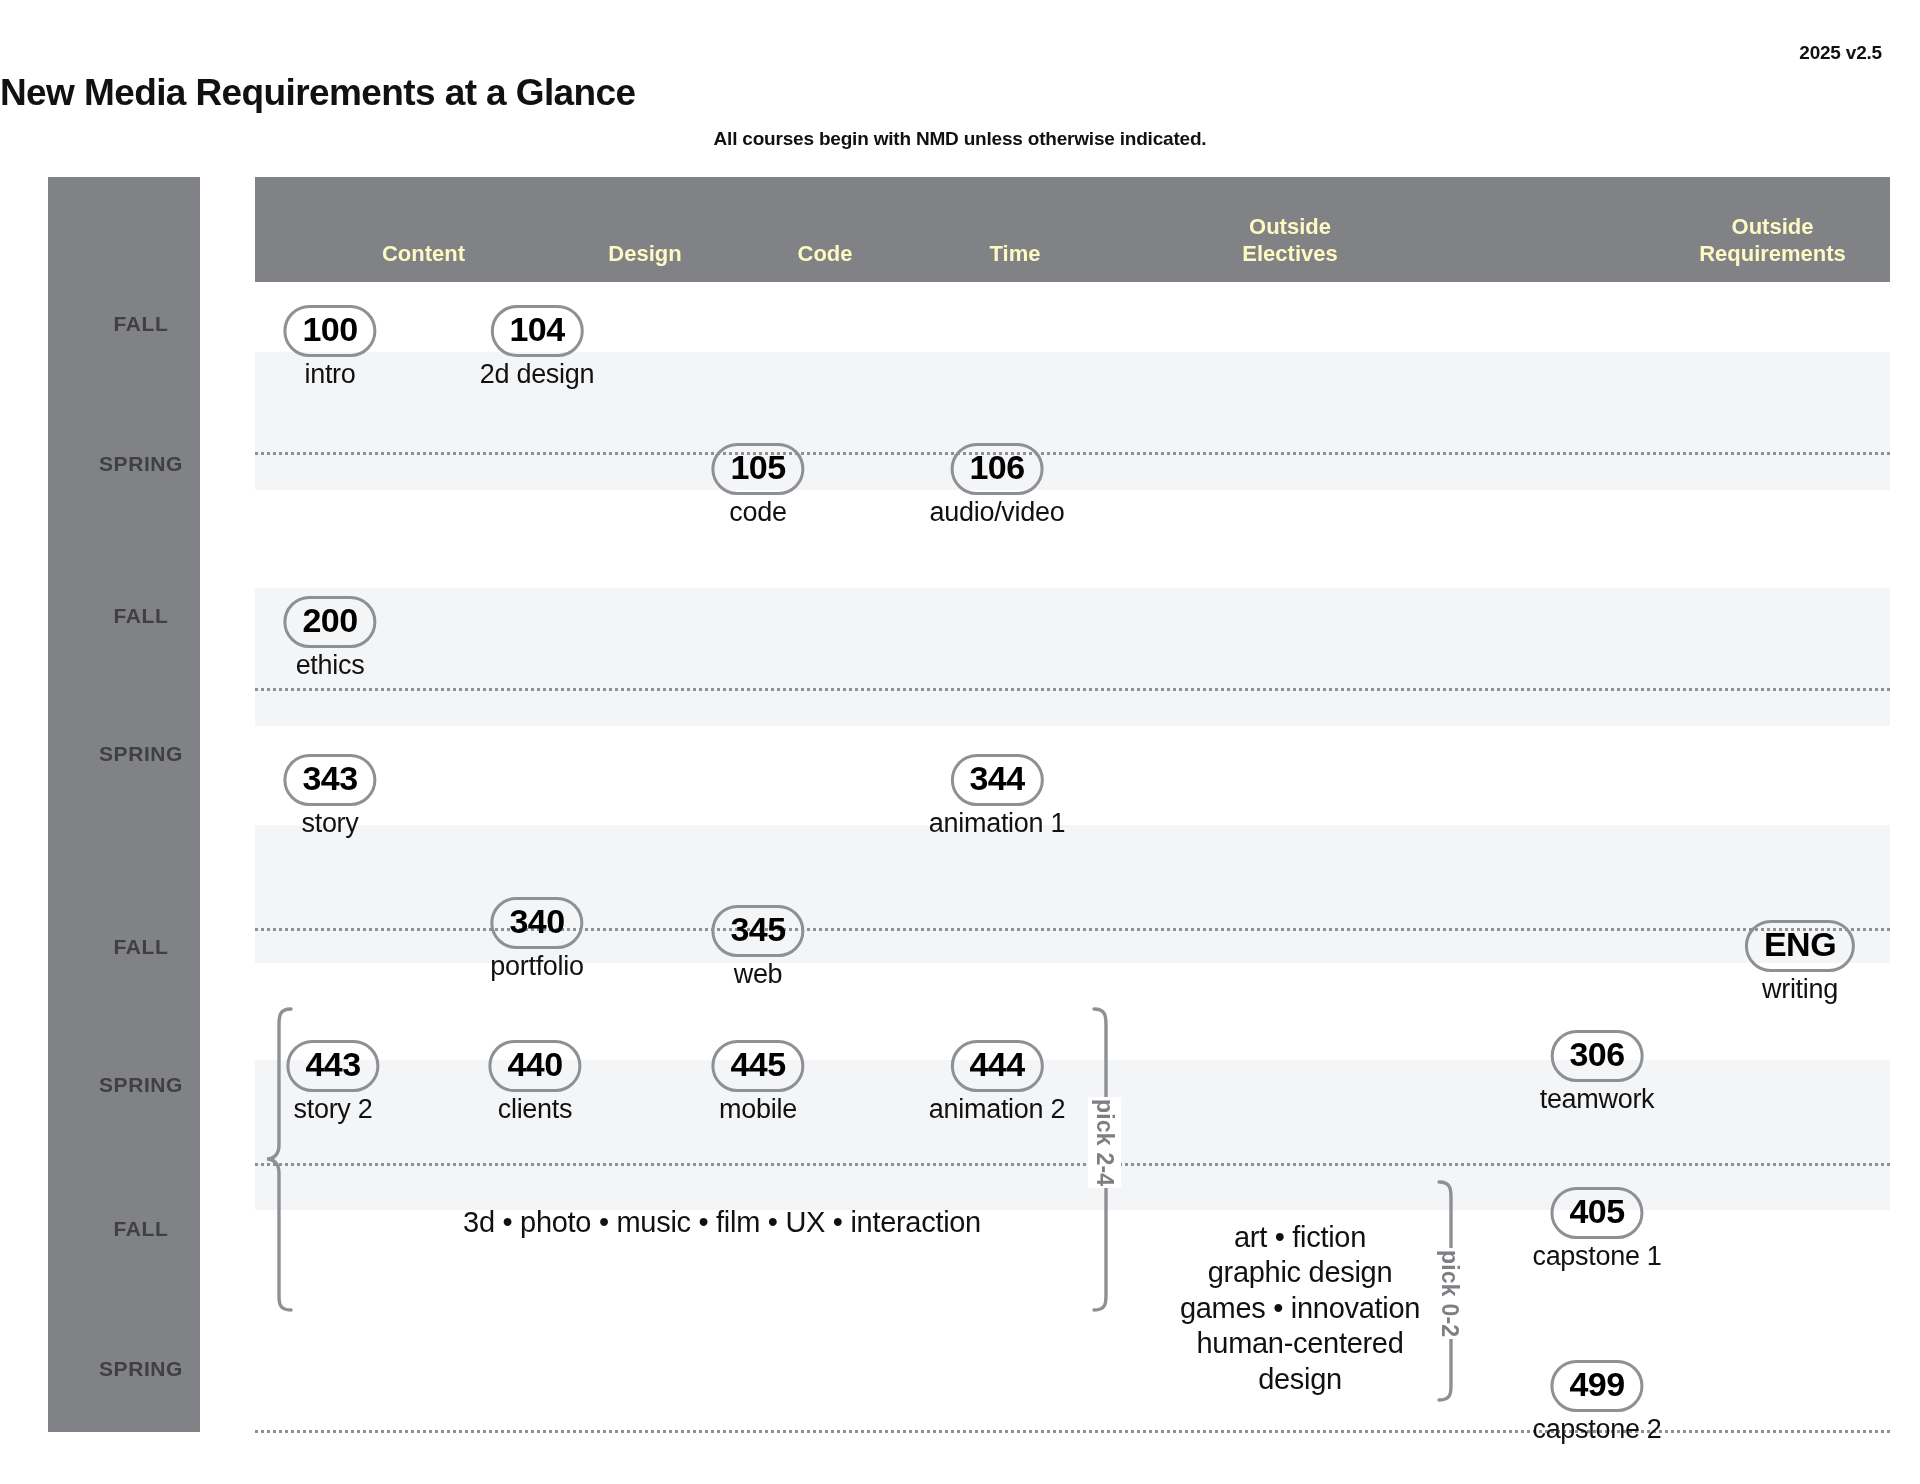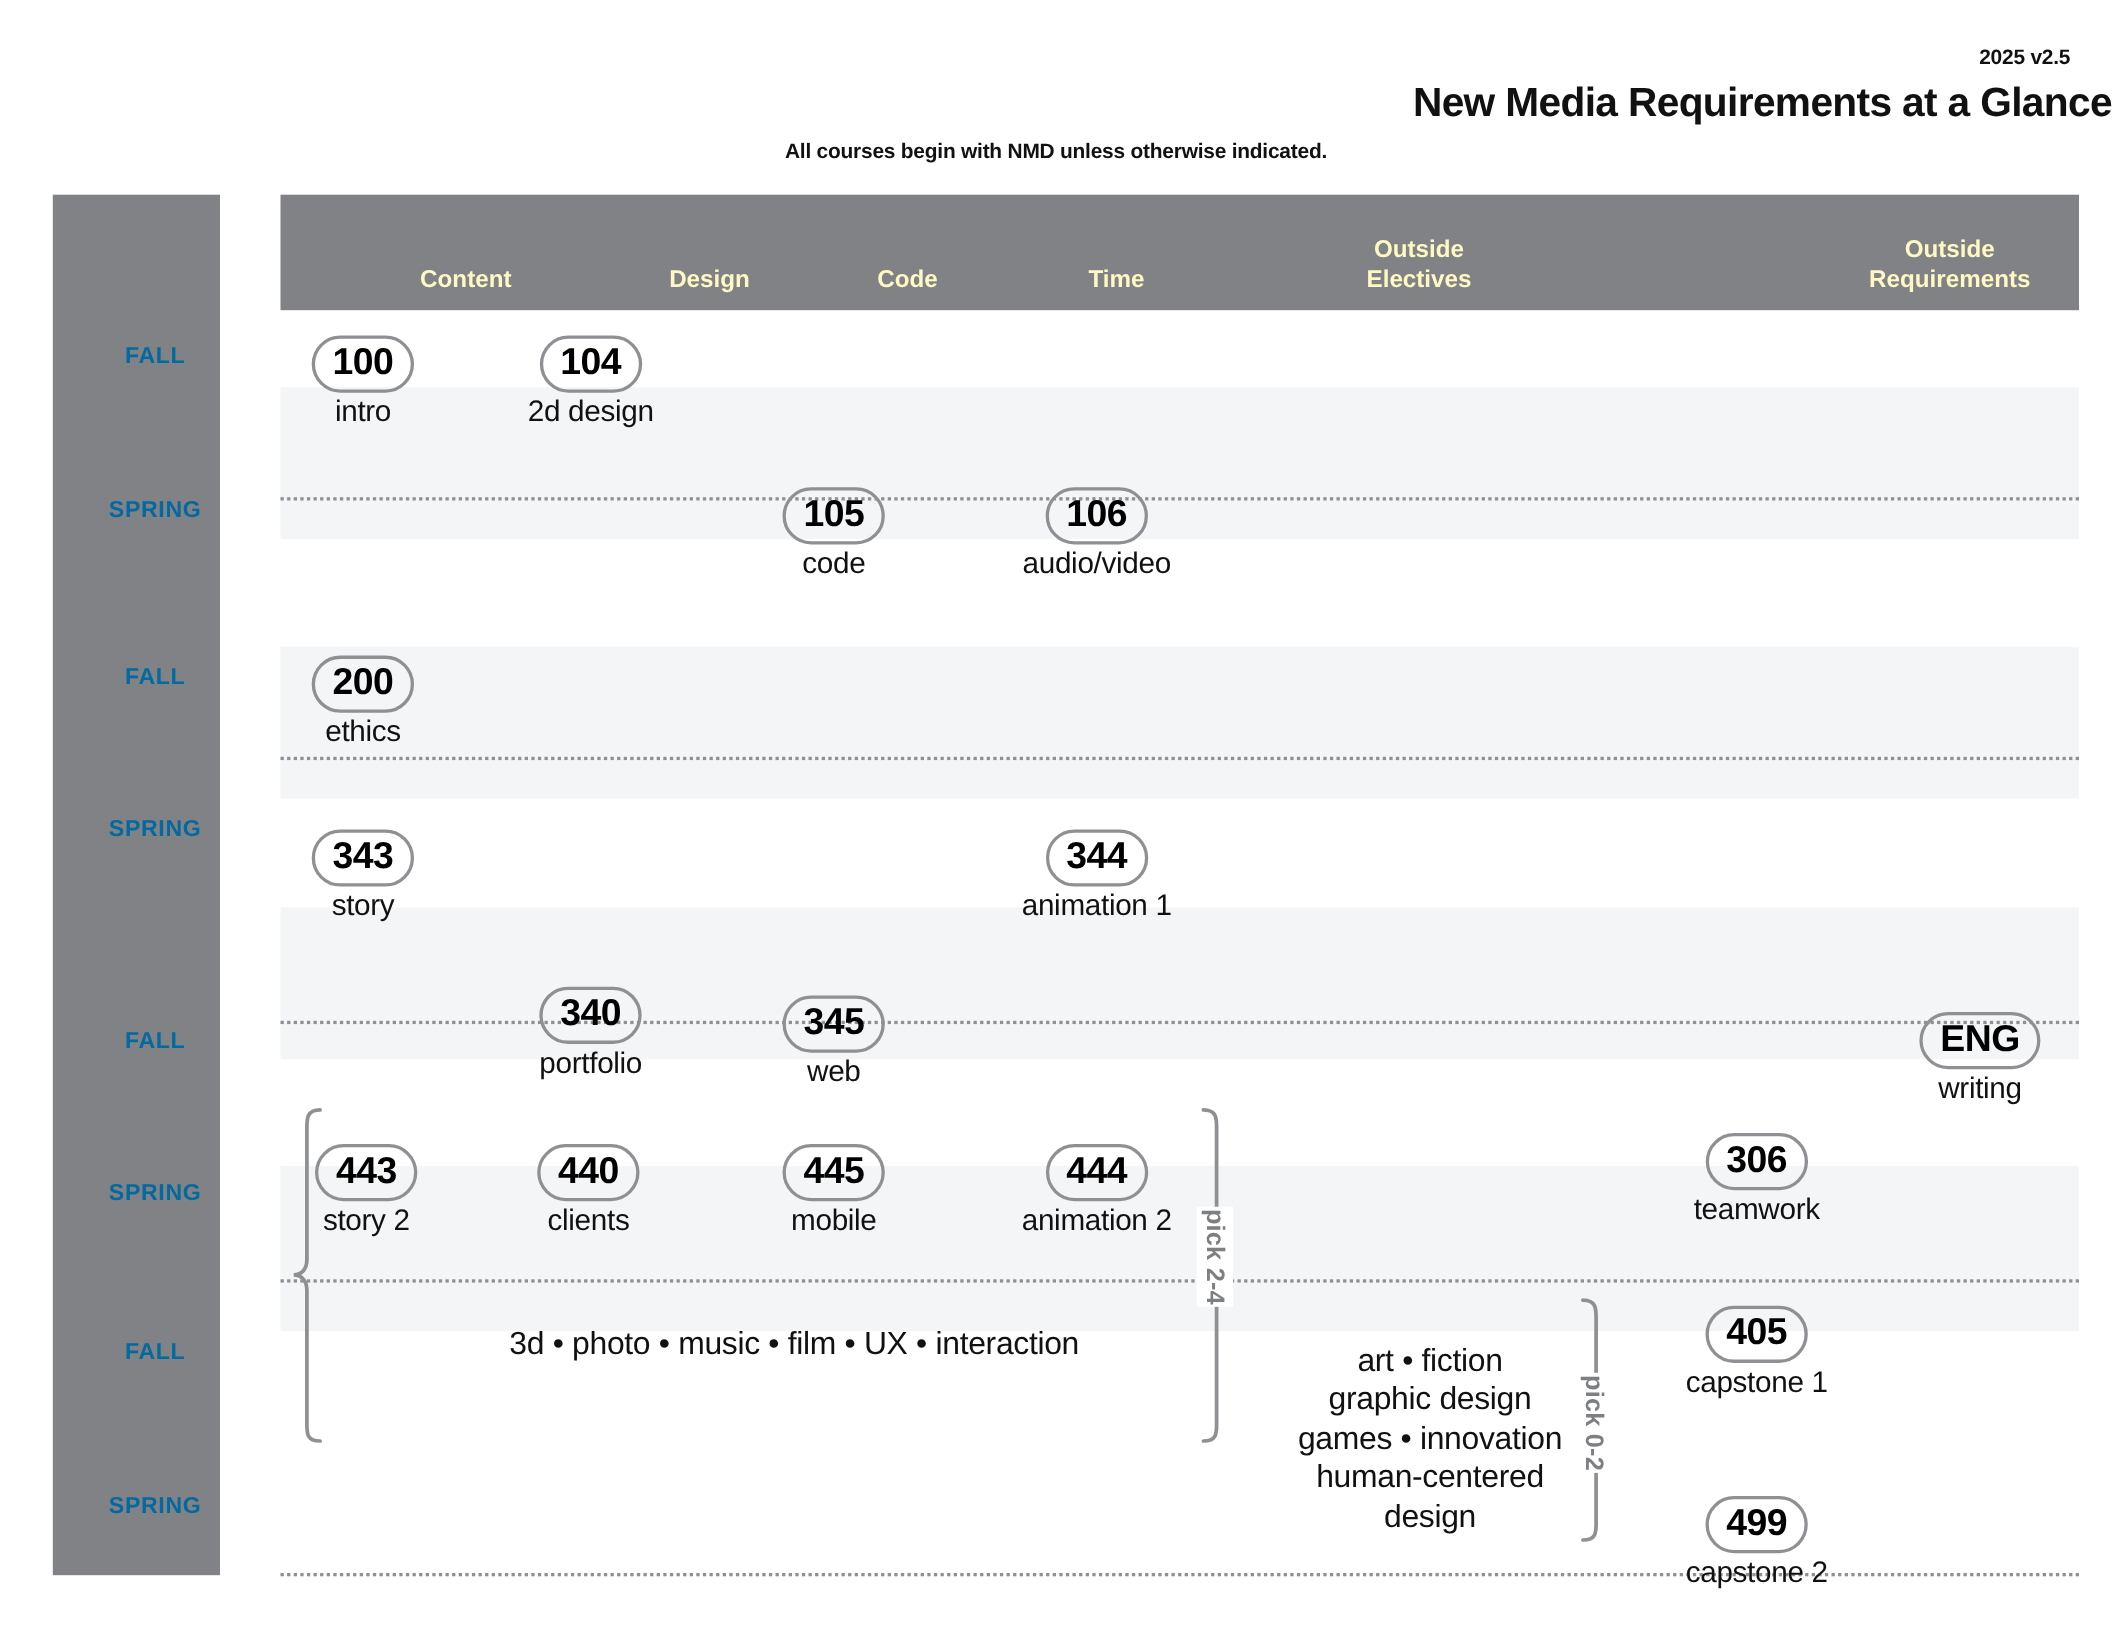--- a/index.html
+++ b/index.html
@@ -13,21 +13,21 @@
 
   .page { position: relative; width: 1920px; height: 1484px; }
 
   
   .version {
     position: absolute; top: 42px; right: 38px;
     font-size: 19px; font-weight: 700; letter-spacing: -.2px; color: #111;
   }
   .title {
     position: absolute; top: 72px; left: 0; width: 1920px;
-    text-align: right; font-size: 37px; font-weight: 700;
+    text-align: left; font-size: 37px; font-weight: 700;
     letter-spacing: -.6px; color: #111;
   }
   .subtitle {
     position: absolute; top: 128px; left: 0; width: 1920px;
     text-align: center; font-size: 19px; font-weight: 700;
     letter-spacing: -.2px; color: #111;
   }
 
   
   .sidebar {
@@ -56,21 +56,21 @@
 
   
   .divider {
     position: absolute; left: 255px; width: 1635px; height: 0;
     border-top: 3px dotted #8e9094;
   }
 
   
   .sem {
     position: absolute; left: 0; width: 152px;
-    text-align: center; color: #0369a1;
+    text-align: center; color: #404040;
     font-size: 21px; font-weight: 600; letter-spacing: .6px;
     padding-left: 34px;
   }
   .yearlbl {
     position: absolute; left: -52px; width: 160px;
     text-align: center; color: #ffffff;
     font-size: 24px; font-weight: 600; letter-spacing: -.2px;
     transform: rotate(-90deg);
     transform-origin: center center;
   }

